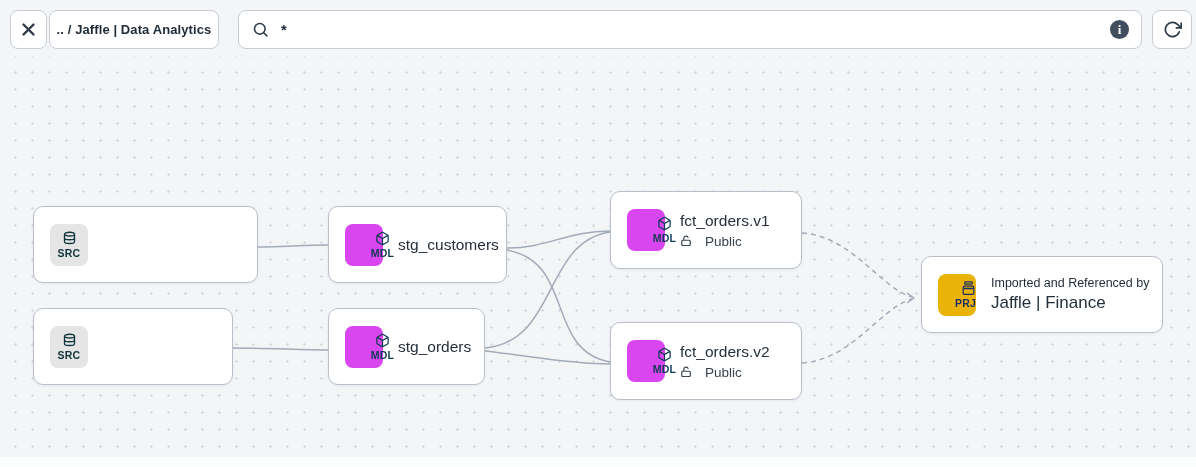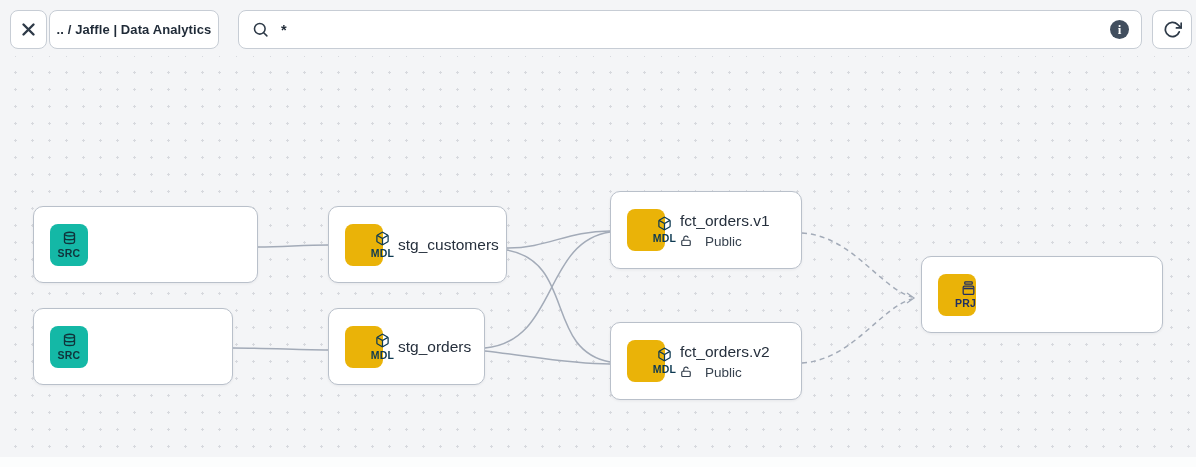--- a/index.html
+++ b/index.html
@@ -43,22 +43,22 @@
   .node {
     position:absolute; background:#fff; border:1px solid #b9c0ca; border-radius:10px;
     display:flex; align-items:center; padding-left:16px;
     box-shadow:0 1px 3px rgba(16,24,40,.06); cursor:pointer;
   }
   .badge {
     width:38px; height:42px; border-radius:8px; flex:0 0 auto;
     display:flex; flex-direction:column; align-items:center; justify-content:center; gap:1px;
   }
   .badge span { font-size:10.5px; font-weight:700; letter-spacing:.2px; line-height:1; margin-top:1px; }
-  .badge-src { background:#14b8a6; } .badge-src span { color:#10343c; }
-  .badge-mdl { background:#eab308;padding-left:37px; } .badge-mdl span { color:#0e3a52; }
+  .badge-src { background:#e5e5e5; } .badge-src span { color:#10343c; }
+  .badge-mdl { background:#d946ef;padding-left:37px; } .badge-mdl span { color:#0e3a52; }
   .badge-prj { background:#eab308;align-items:flex-end; } .badge-prj span { color:#202f63; }
   .node-text { margin-left:15px; display:flex; flex-direction:column; justify-content:center; }
   .title { font-size:15.5px; color:#252f3c; line-height:1.25; white-space:nowrap; }
   .access { display:flex; align-items:center; gap:13px; margin-top:3px; font-size:13.5px; color:#37424f; }
   .note { font-size:12.5px; color:#1f2a37; margin-bottom:3px; white-space:nowrap; }
   .title-lg { font-size:17px; color:#252f3c; white-space:nowrap; }
 </style>
 </head>
 <body>
 
@@ -197,13 +197,17 @@
 
 <div class="node" style="left:921px;top:256px;width:242px;height:77px">
   <div class="badge badge-prj">
     <svg width="15" height="15" viewBox="0 0 24 24" fill="none" stroke="#202f63" stroke-width="2">
       <rect x="6" y="1.5" width="12" height="3.4" rx="1"></rect>
       <rect x="3.5" y="8" width="17" height="13.5" rx="2"></rect>
       <line x1="4.5" y1="12" x2="19.5" y2="12" stroke-width="2.6"></line>
     </svg>
     <span>PRJ</span>
   </div>
+  <div class="node-text">
+    <div class="note">Imported and Referenced by</div>
+    <div class="title-lg">Jaffle | Finance</div>
+  </div>
 </div>
 
 </body></html>

